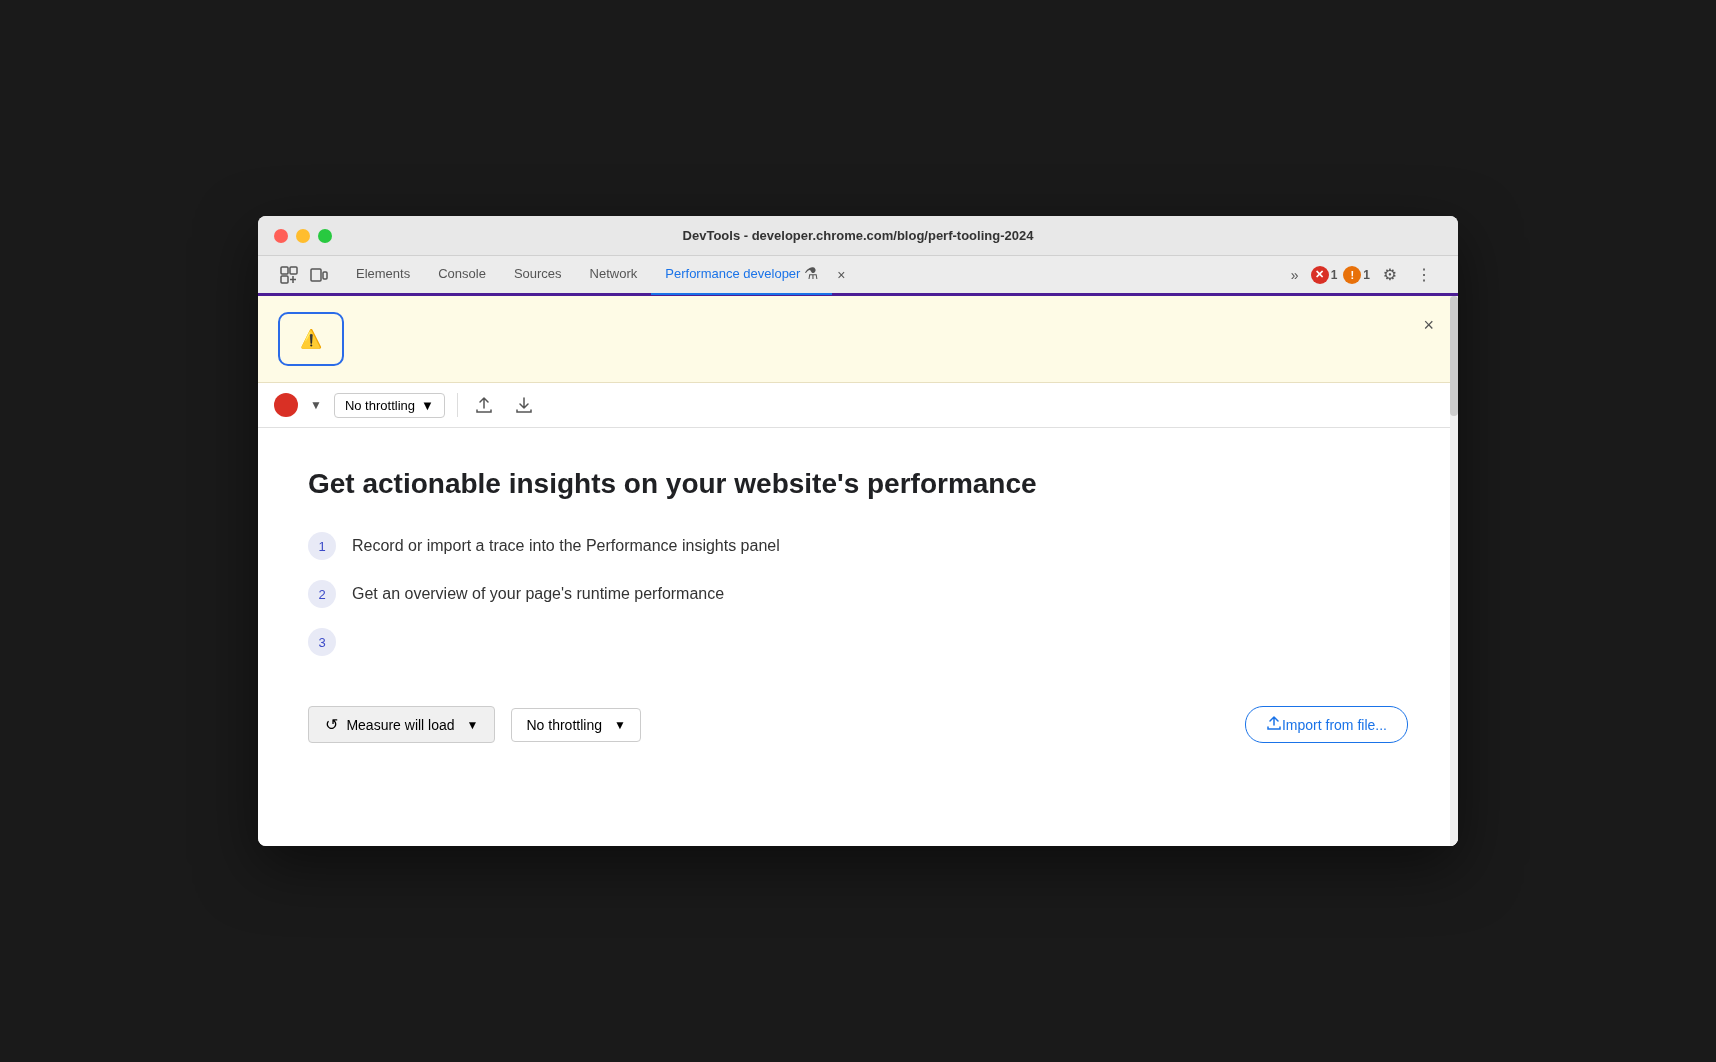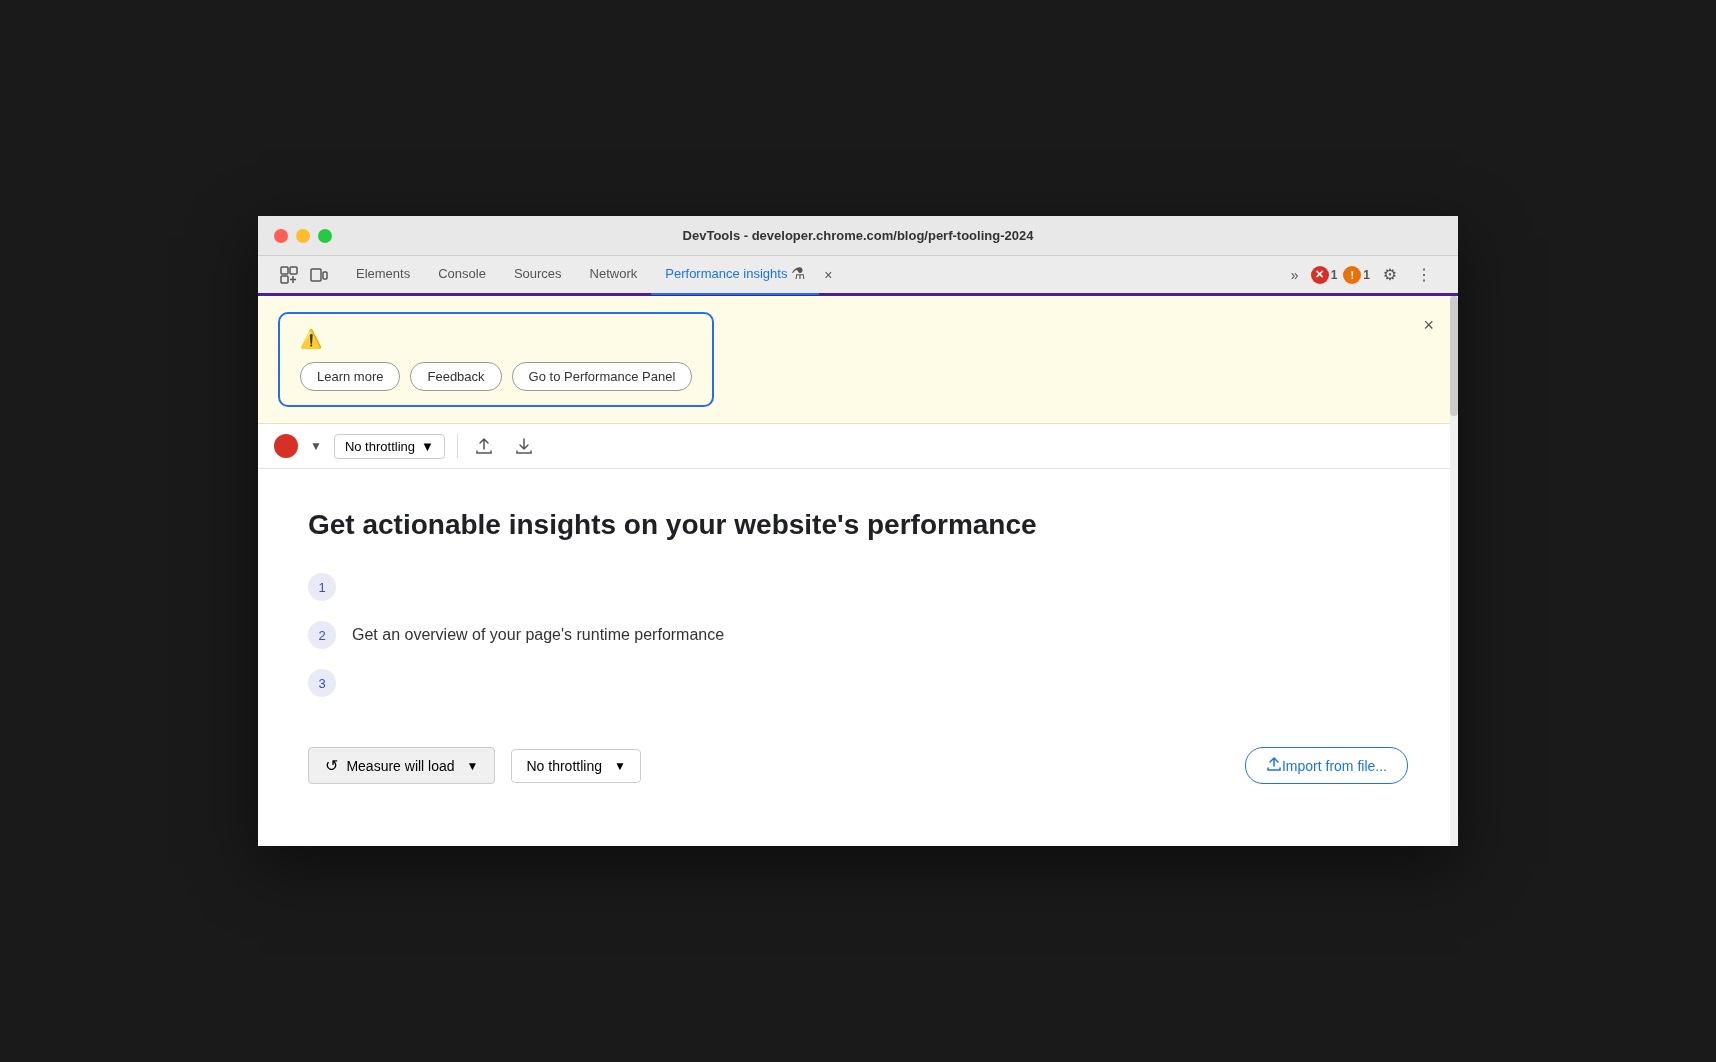--- a/index.html
+++ b/index.html
@@ -7,21 +7,21 @@
       background: #1a1a1a;
       display: flex;
       justify-content: center;
       align-items: center;
       min-height: 100vh;
       font-family: -apple-system, BlinkMacSystemFont, 'Segoe UI', sans-serif;
     }
     .window {
       width: 1200px;
       background: #f0f0f0;
-      border-radius: 0;
+      border-radius: 8px;
       box-shadow: 0 20px 60px rgba(0,0,0,0.5);
       overflow: hidden;
     }
     
     .title-bar {
       background: #e8e8e8;
       padding: 12px 16px;
       display: flex;
       align-items: center;
       justify-content: center;
@@ -395,21 +395,21 @@
     <div class="tab">
       <span>Console</span>
     </div>
     <div class="tab">
       <span>Sources</span>
     </div>
     <div class="tab">
       <span>Network</span>
     </div>
     <div class="tab active">
-      <span>Performance insights</span>
+      <span>Performance developer</span>
       &nbsp;
       <span style="font-size:16px; color:#555;">⚗</span>
     </div>
     <div class="tab-close-btn">
       <span>×</span>
     </div>
 
     <div class="tab-right">
       <div class="tab-more">
         <span>»</span>
@@ -426,25 +426,20 @@
       <div class="menu-btn">⋮</div>
     </div>
   </div>
 
   <div class="panel">
 
     <div class="deprecation-banner">
       <div class="banner-highlighted">
         <div class="banner-message">
           <span class="warning-icon">⚠️</span>
-        </div>
-        <div class="banner-buttons">
-          <button class="banner-btn">Learn more</button>
-          <button class="banner-btn">Feedback</button>
-          <button class="banner-btn">Go to Performance Panel</button>
         </div>
       </div>
       <button class="close-btn">×</button>
     </div>
 
     <div class="toolbar">
       <div class="record-btn"></div>
       <div class="dropdown-arrow">▼</div>
       <div class="throttling-select">
         <span>No throttling</span>
@@ -464,20 +459,21 @@
         </svg>
       </div>
     </div>
 
     <div class="main-content">
       <h1 class="main-title">Get actionable insights on your website's performance</h1>
 
       <div class="steps-list">
         <div class="step-item">
           <div class="step-num">1</div>
+          <span class="step-text">Record or import a trace into the Performance insights panel</span>
         </div>
         <div class="step-item">
           <div class="step-num">2</div>
           <span class="step-text">Get an overview of your page's runtime performance</span>
         </div>
         <div class="step-item">
           <div class="step-num">3</div>
         </div>
       </div>
 

